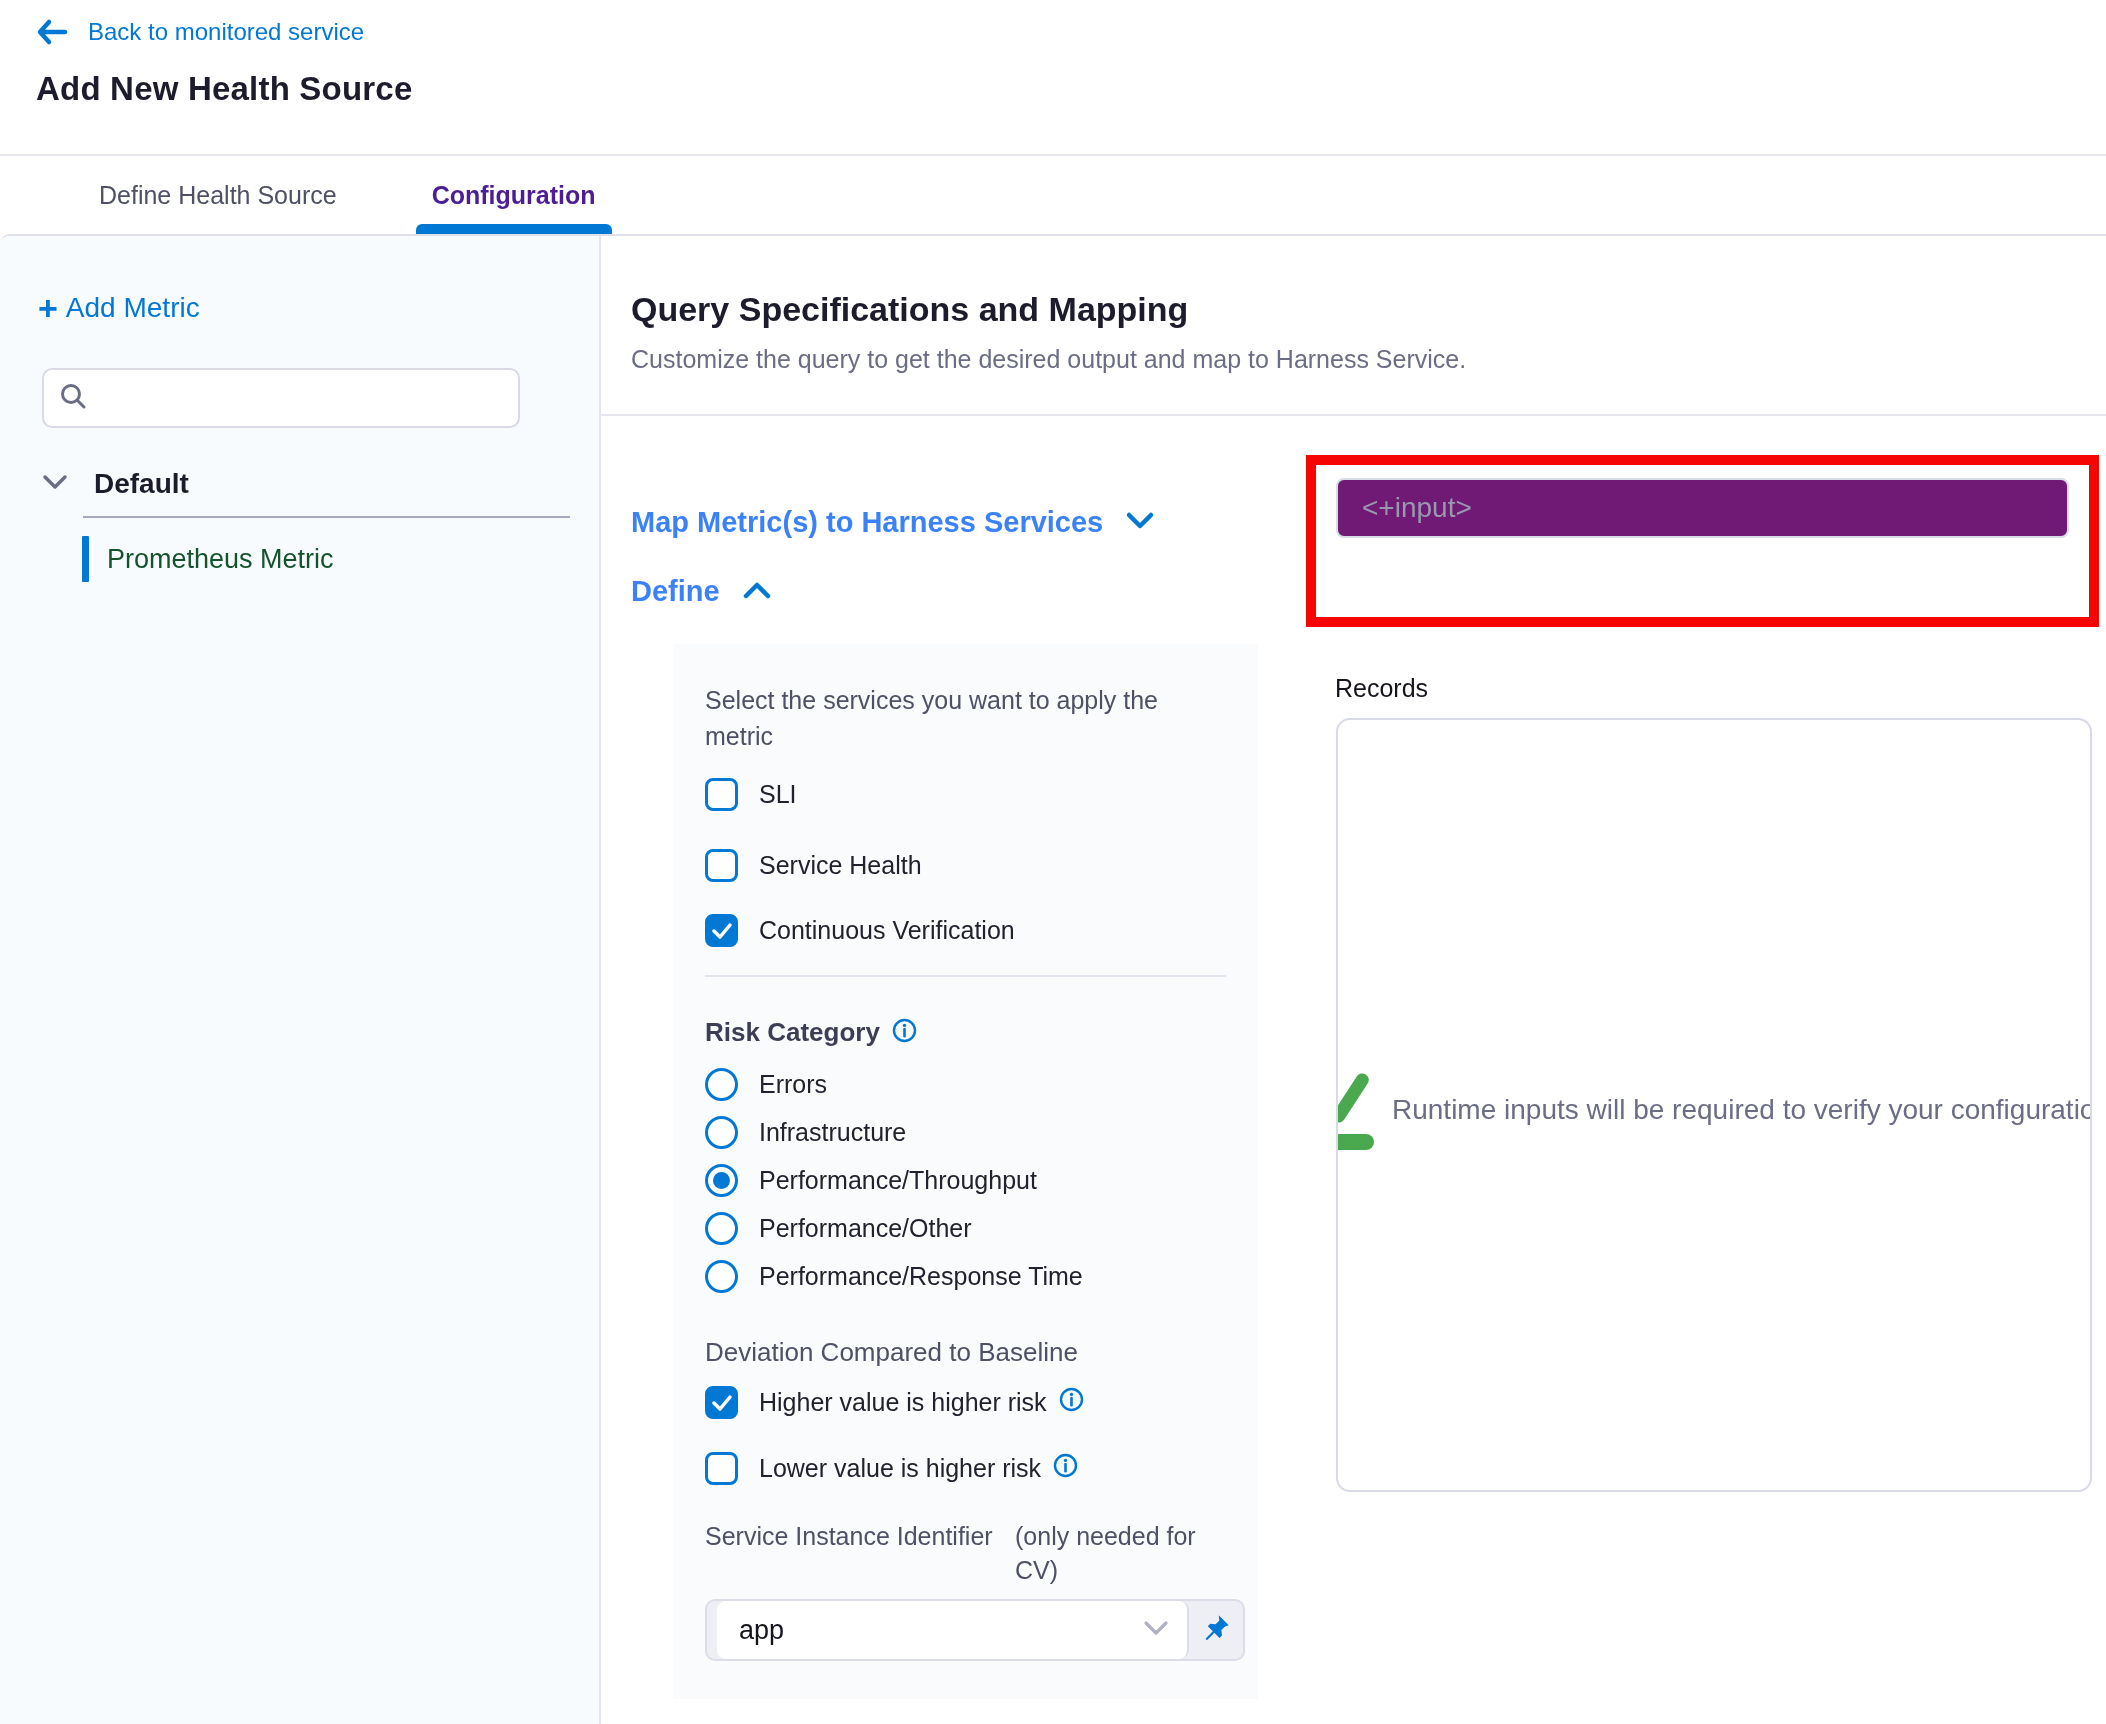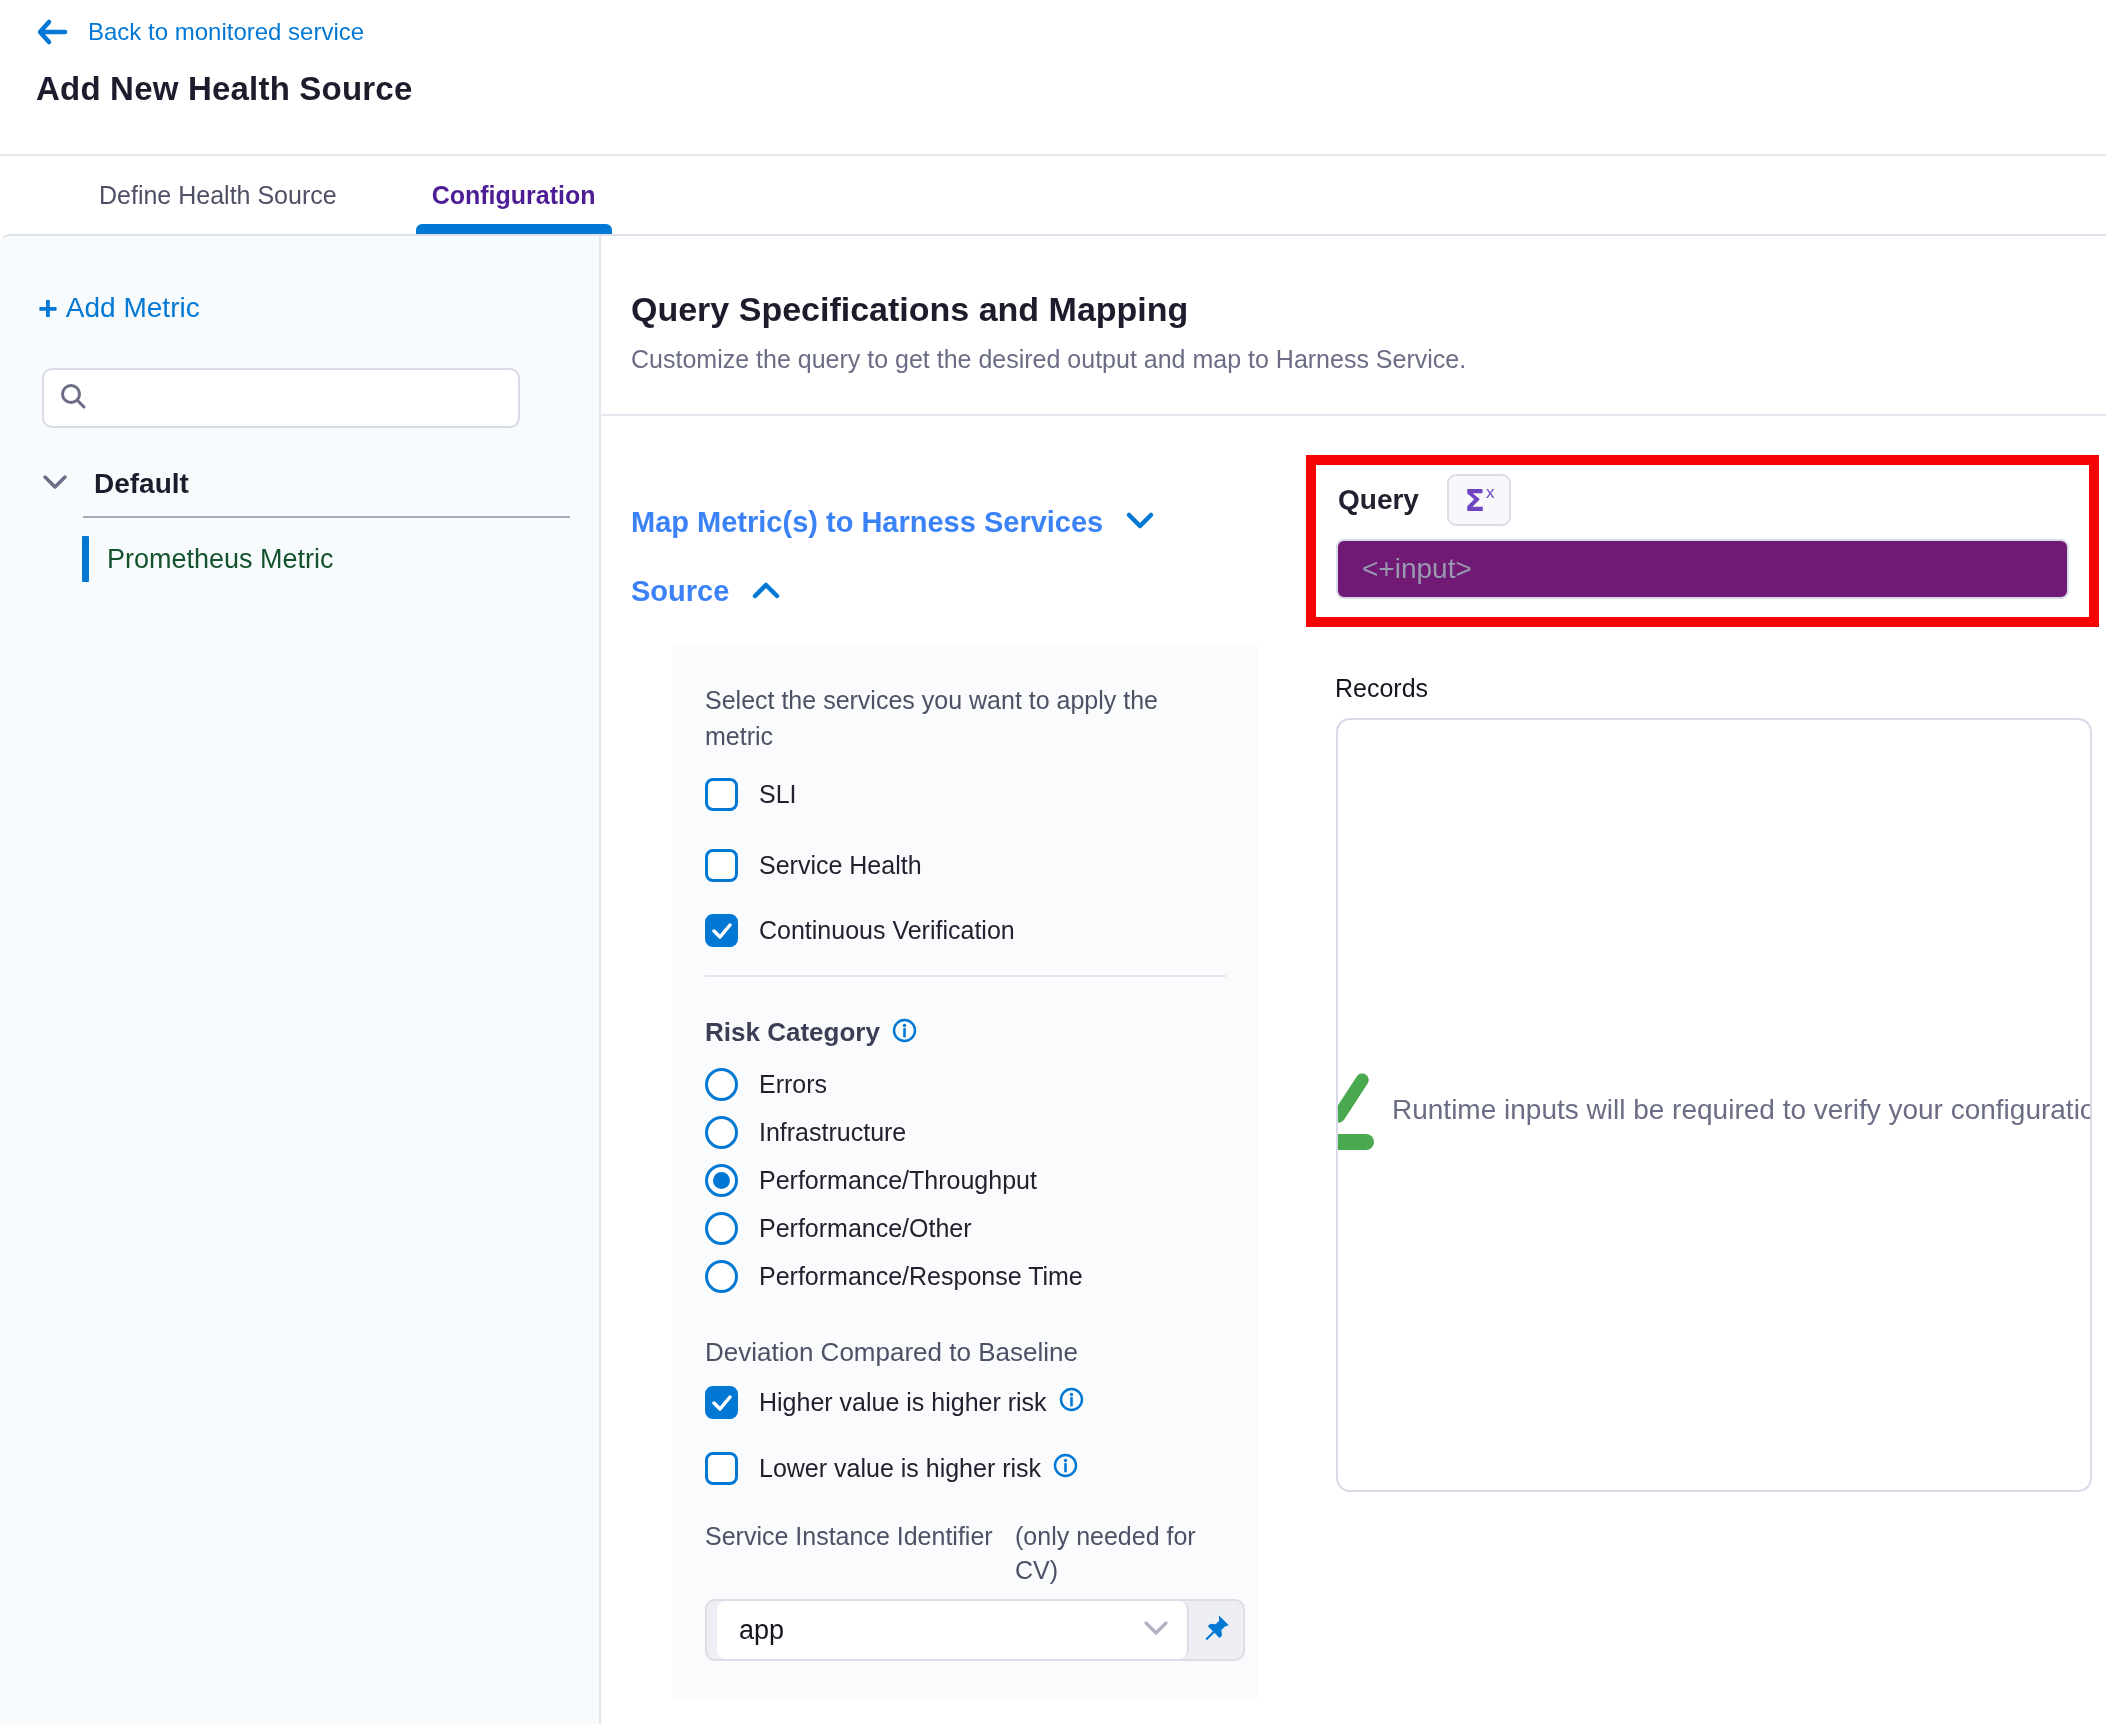--- a/index.html
+++ b/index.html
@@ -158,21 +158,21 @@
     <div class="map-row">
       <span class="section-heading">Map Metric(s) to Harness Services</span>
       <span>
         <svg width="30" height="20" viewBox="0 0 30 20">
             <path d="M4 4 L15 15 L26 4" stroke="#0278d5" stroke-width="4.5" fill="none" stroke-linecap="round" stroke-linejoin="round"></path>
           </svg>
       </span>
     </div>
 
     <div class="assign-row">
-      <span class="section-heading">Source</span>
+      <span class="section-heading">Define</span>
       <span>
         <svg width="30" height="20" viewBox="0 0 30 20">
             <path d="M4 16 L15 5 L26 16" stroke="#0278d5" stroke-width="4.5" fill="none" stroke-linecap="round" stroke-linejoin="round"></path>
           </svg>
       </span>
     </div>
 
     <div class="assign-panel">
       <div class="prompt">Select the services you want to apply the metric</div>
 
@@ -278,27 +278,20 @@
           <span>
             <svg width="30" height="30" viewBox="0 0 24 24">
                 <path fill="#0278d5" d="M14.2 1.8l8 8-3 .9-2.9 2.9.5 4.3-2 2-4.1-4.1-5.9 5.9-1.2-1.2 5.9-5.9-4.1-4.1 2-2 4.3.5 2.9-2.9z"></path>
               </svg>
           </span>
         </div>
       </div>
     </div>
 
     <div class="query-section">
-      <div class="query-row">
-        <span class="query-label">Query</span>
-        <span class="expr-btn">
-          <span class="sig">Σ</span>
-          <span class="sup">x</span>
-        </span>
-      </div>
       <div class="query-input">
         <span>&lt;+input&gt;</span>
       </div>
     </div>
 
     <div class="records-label">Records</div>
     <div class="records-box">
       <div class="runtime-row">
         <span class="no-records-icon">
           <span class="stroke-diag"></span>

